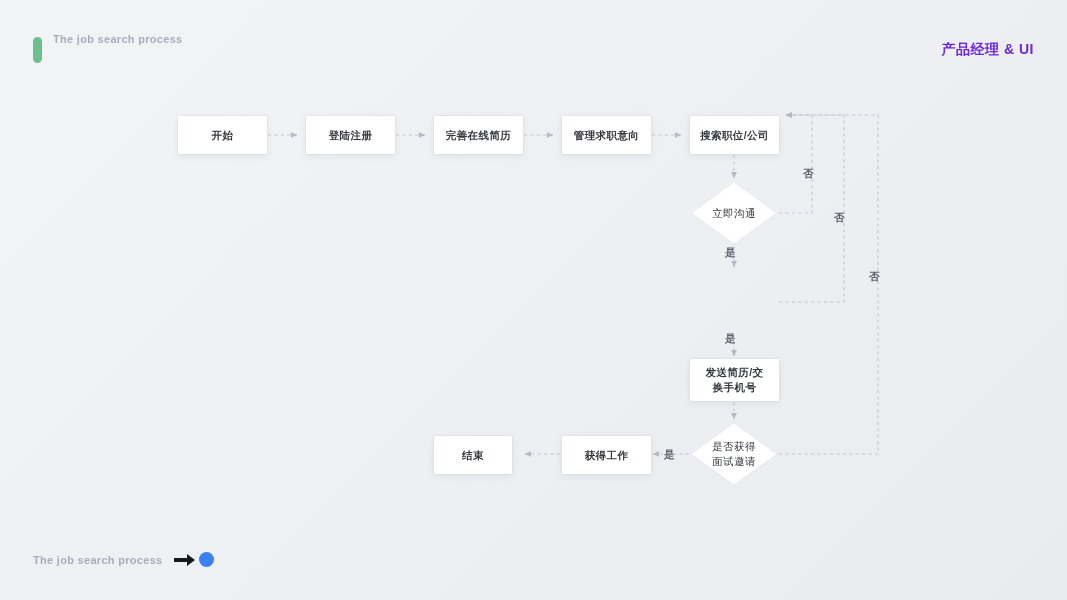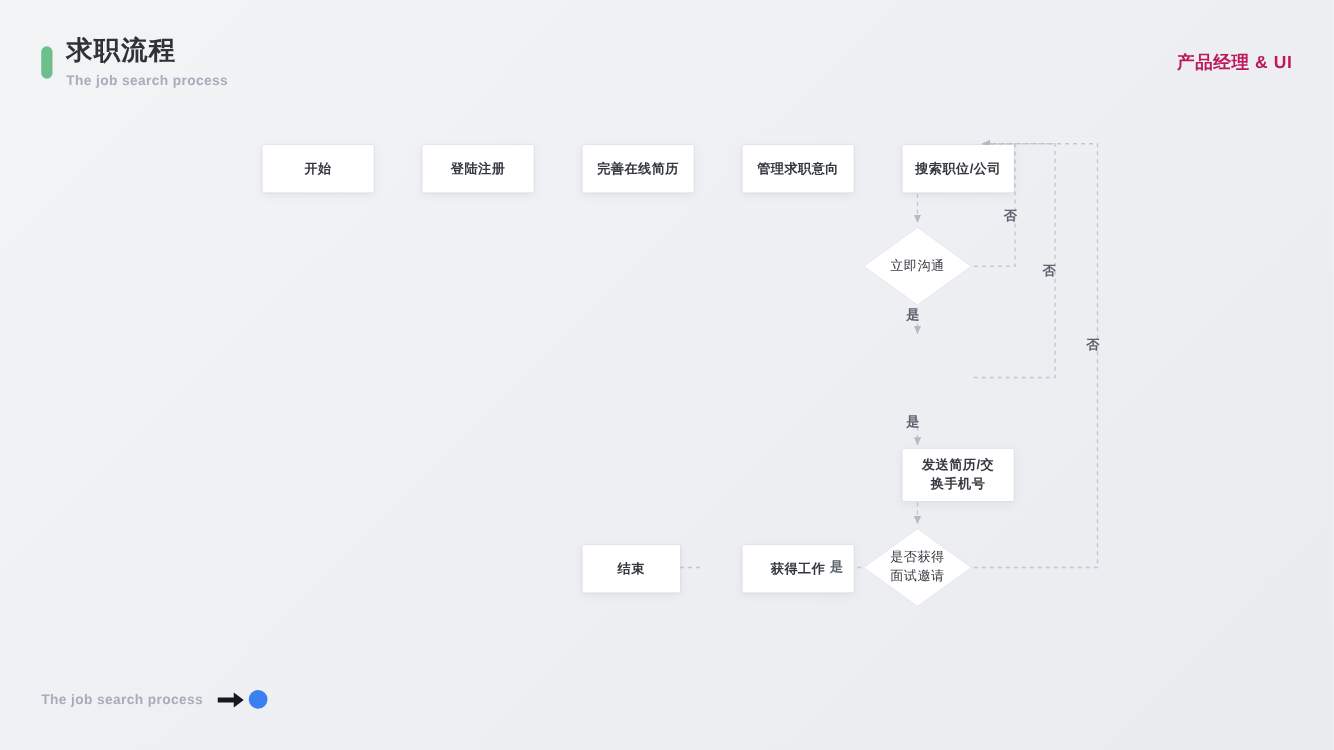--- a/index.html
+++ b/index.html
@@ -60,21 +60,21 @@
     white-space: nowrap;
   }
 
   .corner-tag {
     position: absolute;
     right: 33px;
     top: 41px;
     font-size: 14px;
     font-weight: 700;
     letter-spacing: .5px;
-    color: #be185d;
+    color: #6d28d9;
     white-space: nowrap;
   }
 
   
   .footer {
     position: absolute;
     left: 33px;
     bottom: 33px;
     display: flex;
     align-items: center;
@@ -123,21 +123,20 @@
     display: flex;
     align-items: center;
     justify-content: center;
     text-align: center;
   }
   .node-box {
     background: #ffffff;
     border-radius: 1px;
     box-shadow: 0 2px 7px rgba(120,130,150,0.13),
                 0 0 0 0.5px rgba(200,206,216,0.45);
-    margin-left: 32px;
   }
   .node-label {
     font-size: 10.5px;
     font-weight: 700;
     color: #35393f;
     line-height: 15px;
     letter-spacing: .4px;
     white-space: pre-line;
   }
 
@@ -173,21 +172,20 @@
   }
 </style>
 </head>
 <body>
 
 <div id="canvas">
 
   <div class="header">
     <div class="accent-bar"></div>
     <div class="header-text">
-      <div class="page-title">求职流程</div>
       <div class="page-subtitle">The job search process</div>
     </div>
   </div>
 
   <div class="corner-tag">产品经理 &amp; UI</div>
 
   <svg class="svg-edges" viewBox="0 0 1067 600" width="1067" height="600" xmlns="http://www.w3.org/2000/svg">
     <defs>
       <marker id="ah" markerWidth="7" markerHeight="7" refX="5.6" refY="3" orient="auto">
         <path d="M0,0.4 L6,3 L0,5.6 Z" fill="#b4bac5"></path>

